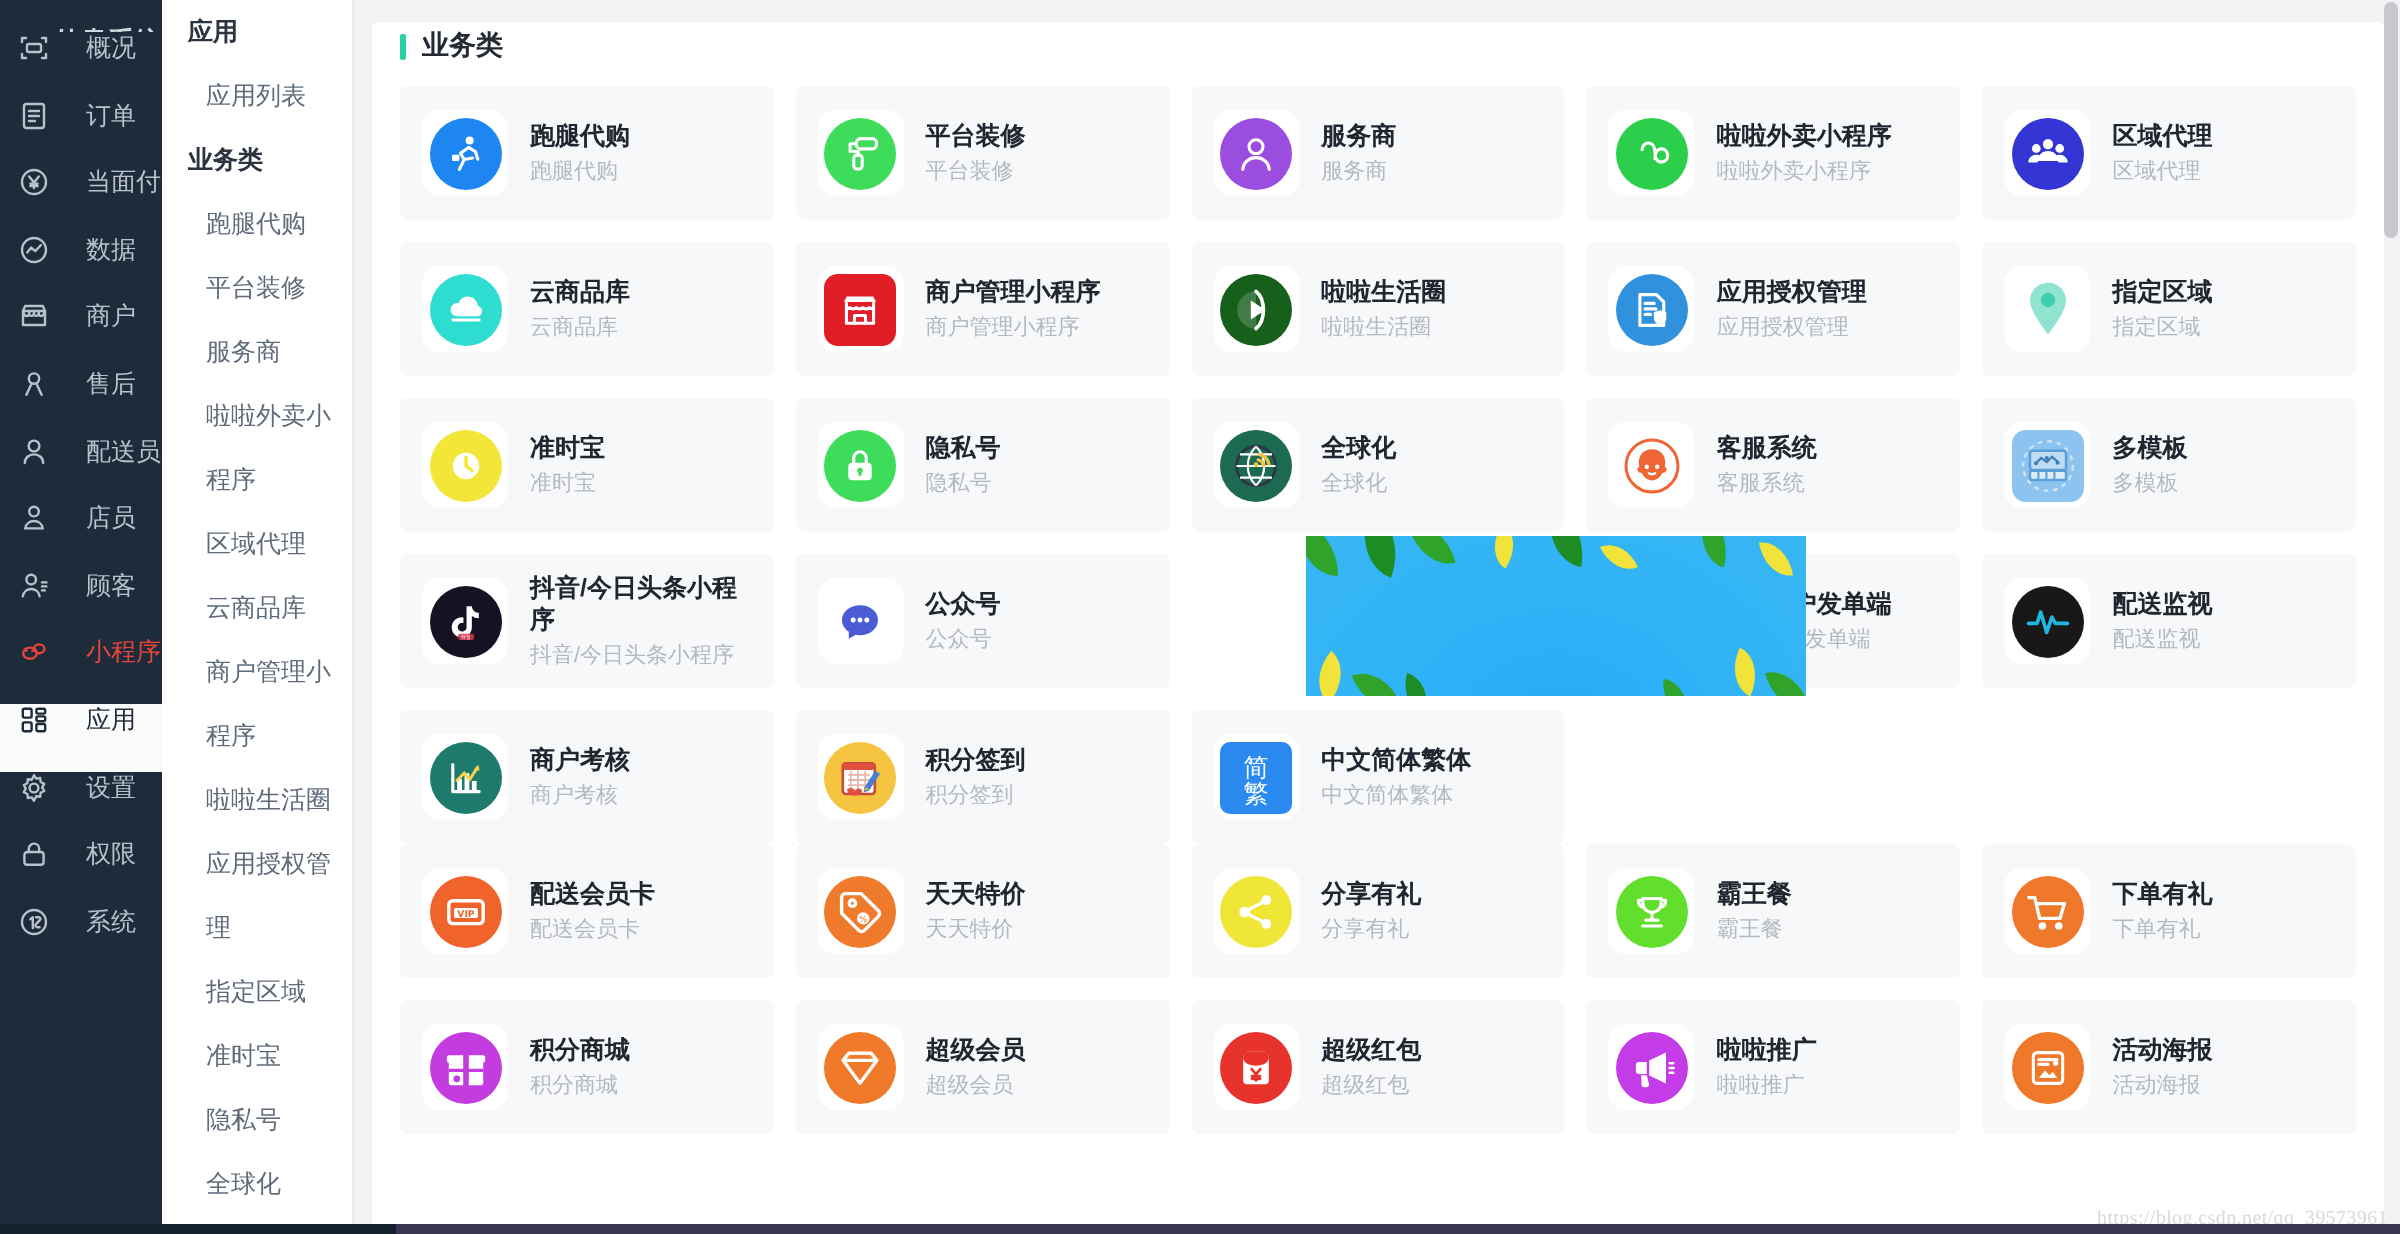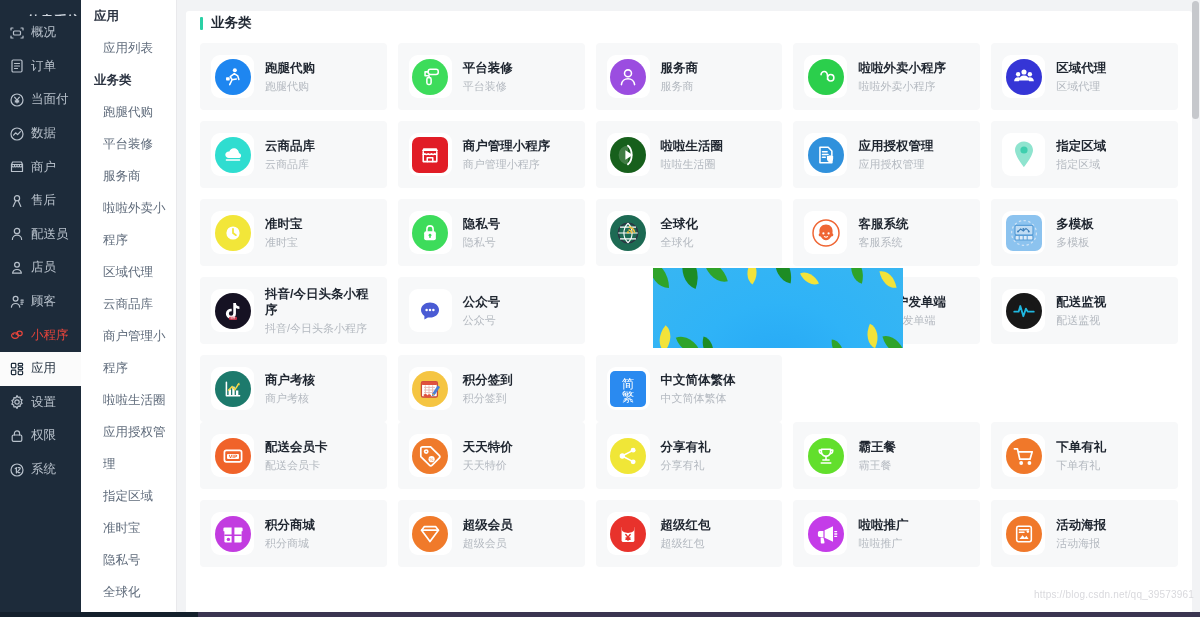--- a/index.html
+++ b/index.html
@@ -20,22 +20,22 @@
     overflow: hidden;
   }
   .brand {
     color: #cfd6de; font-size: 13px; font-weight: 700;
     text-align: right; letter-spacing: .5px;
     padding-top: 14px; height: 16px; line-height: 14px;
     overflow: hidden;
   }
   .nav-item {
     height: 33.6px;
-    display: flex; align-items: center;
-    padding-left: 9px; gap: 6px;
+    display: flex; align-items: flex-start;
+    padding-left: 9px; gap: 18px;
     color: #b9c2cc; font-size: 12.5px;
     cursor: pointer;
     position: relative;
   }
   .nav-item .ico { width: 16px; height: 16px; display: block; flex: 0 0 16px; }
   .nav-item .ico svg { display: block; width: 16px; height: 16px; }
   .nav-item.highlight { color: #e8453c; }
   .nav-item.active {
     background: #fbfbfb; color: #1d2b3a;
   }
@@ -134,23 +134,23 @@
     z-index: 40;
   }
   .leaf {
     position: absolute; width: 15px; height: 20px;
     border-radius: 0 100% 0 100%;
     transform-origin: center;
   }
 
   
   .watermark {
-    position: absolute; right: 6px; bottom: 17px;
+    position: absolute; right: 6px; bottom: 2px;
     font-size: 10px; color: #d9d9dd;
-    font-family: Liberation Sans, sans-serif;
+    font-family: Liberation Serif, serif;
     letter-spacing: .2px; z-index: 60;
     user-select: none;
   }
   .bottom-strip {
     position: absolute; left: 0; bottom: 0; width: 1200px; height: 5px;
     background: #3b3551; z-index: 70;
   }
   .bottom-strip .seg-dark {
     position: absolute; left: 0; top: 0; width: 198px; height: 5px; background: #14202c;
   }

